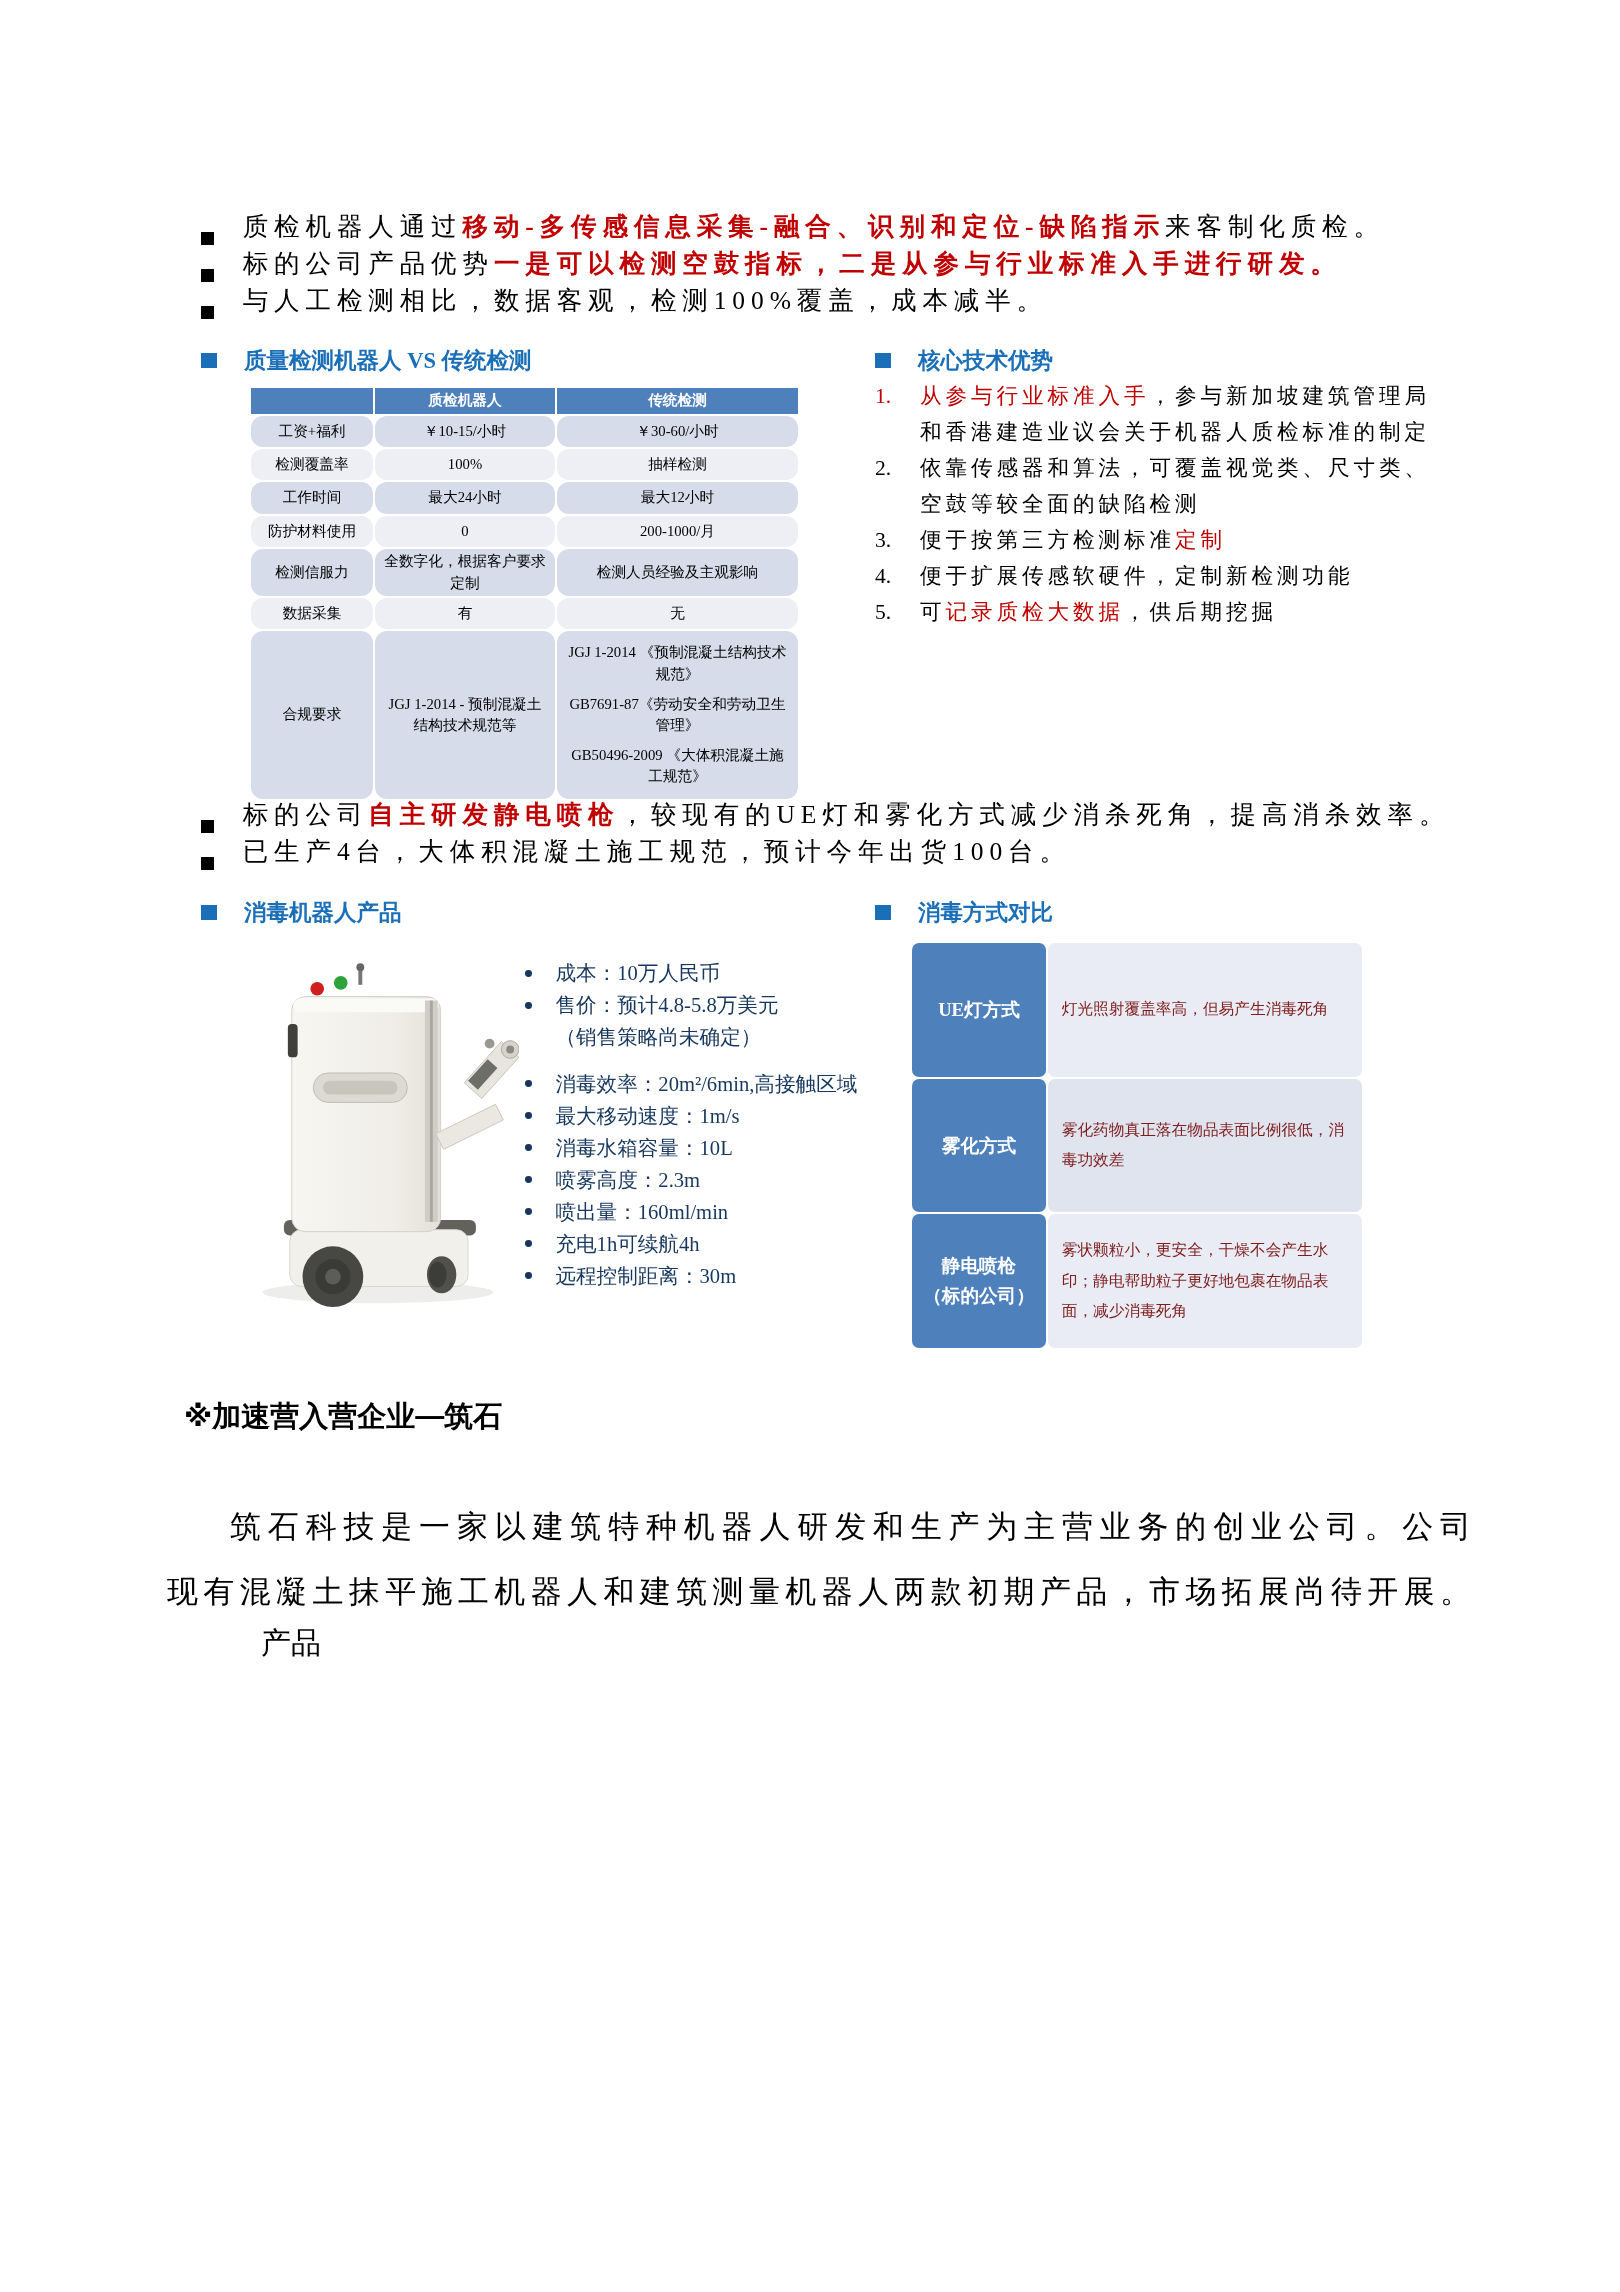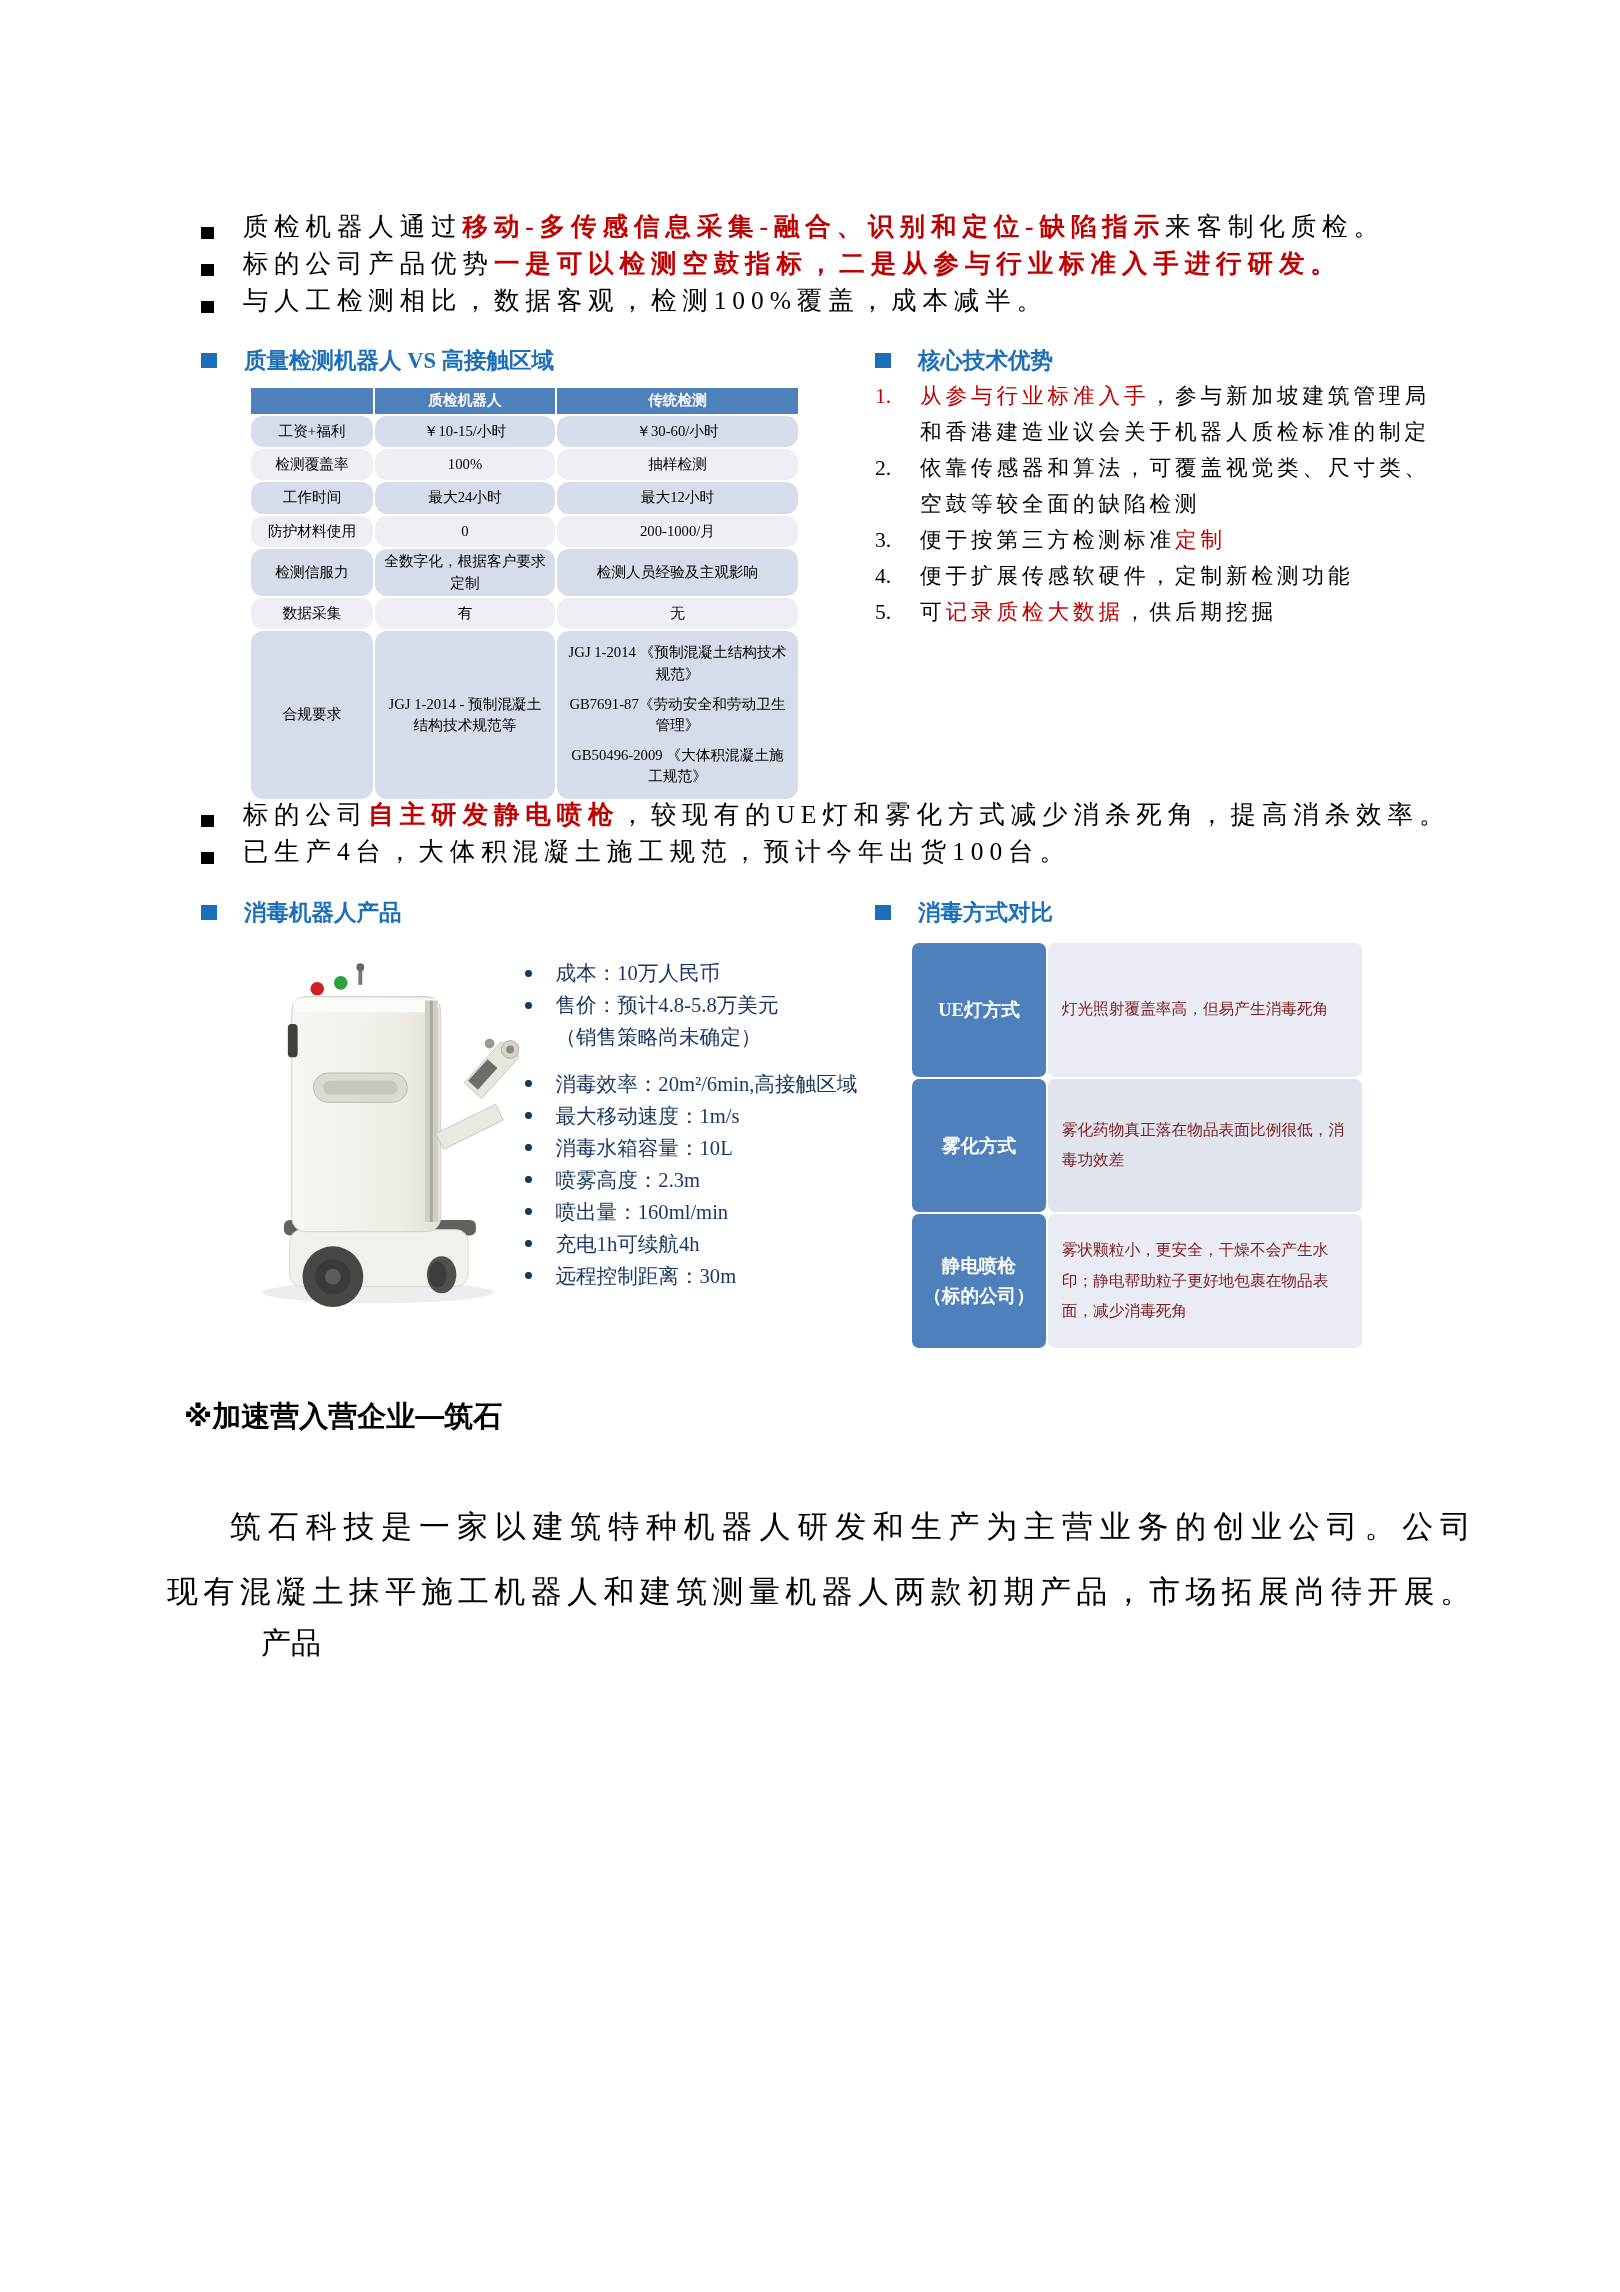--- a/index.html
+++ b/index.html
@@ -11,21 +11,21 @@
     --t2-a:#E9ECF4;
     --t2-b:#DFE4EF;
     --navy:#17375E;
   }
   html,body{margin:0;padding:0;background:#ffffff;}
   .page{position:relative;width:1620px;height:2293px;background:#fff;overflow:hidden;
         font-family:"Liberation Serif","DejaVu Serif",serif;color:#000;}
 
   
   ul.bullets{list-style:none;margin:0;padding:0;position:absolute;}
-  ul.bullets li{display:flex;align-items:center;line-height:37px;font-size:25.5px;letter-spacing:5.9px;}
+  ul.bullets li{display:flex;align-items:flex-end;line-height:37px;font-size:25.5px;letter-spacing:5.9px;}
   ul.bullets .sq{width:12.7px;height:12.7px;background:#000;margin:12.7px 29px 0 0;flex:none;}
   .c-red{color:var(--red);}
   .c-red-bold{color:var(--red);font-weight:bold;}
 
   
   .sec-h{position:absolute;display:flex;align-items:center;font-size:22.5px;font-weight:bold;color:var(--blue);}
   .sec-h .bsq{width:15.7px;height:15.7px;background:var(--blue);margin-right:27.4px;flex:none;}
 
   
   table.t1{position:absolute;left:249px;top:386px;border-collapse:separate;border-spacing:2px;
@@ -88,21 +88,21 @@
       <span><span>标的公司产品优势</span><span class="c-red-bold">一是可以检测空鼓指标，二是从参与行业标准入手进行研发。</span></span>
     </li>
     <li>
       <span class="sq"></span>
       <span><span>与人工检测相比，数据客观，检测100%覆盖，成本减半。</span></span>
     </li>
   </ul>
 
   <div class="sec-h" style="left:201px;top:345px;">
     <span class="bsq"></span>
-    <span>质量检测机器人 VS 高接触区域</span>
+    <span>质量检测机器人 VS 传统检测</span>
   </div>
   <div class="sec-h" style="left:875px;top:345px;align-items:center;">
     <span class="bsq"></span>
     <span>核心技术优势</span>
   </div>
 
   <table class="t1">
     <colgroup>
         <col style="width:122px">
         <col style="width:180px">

